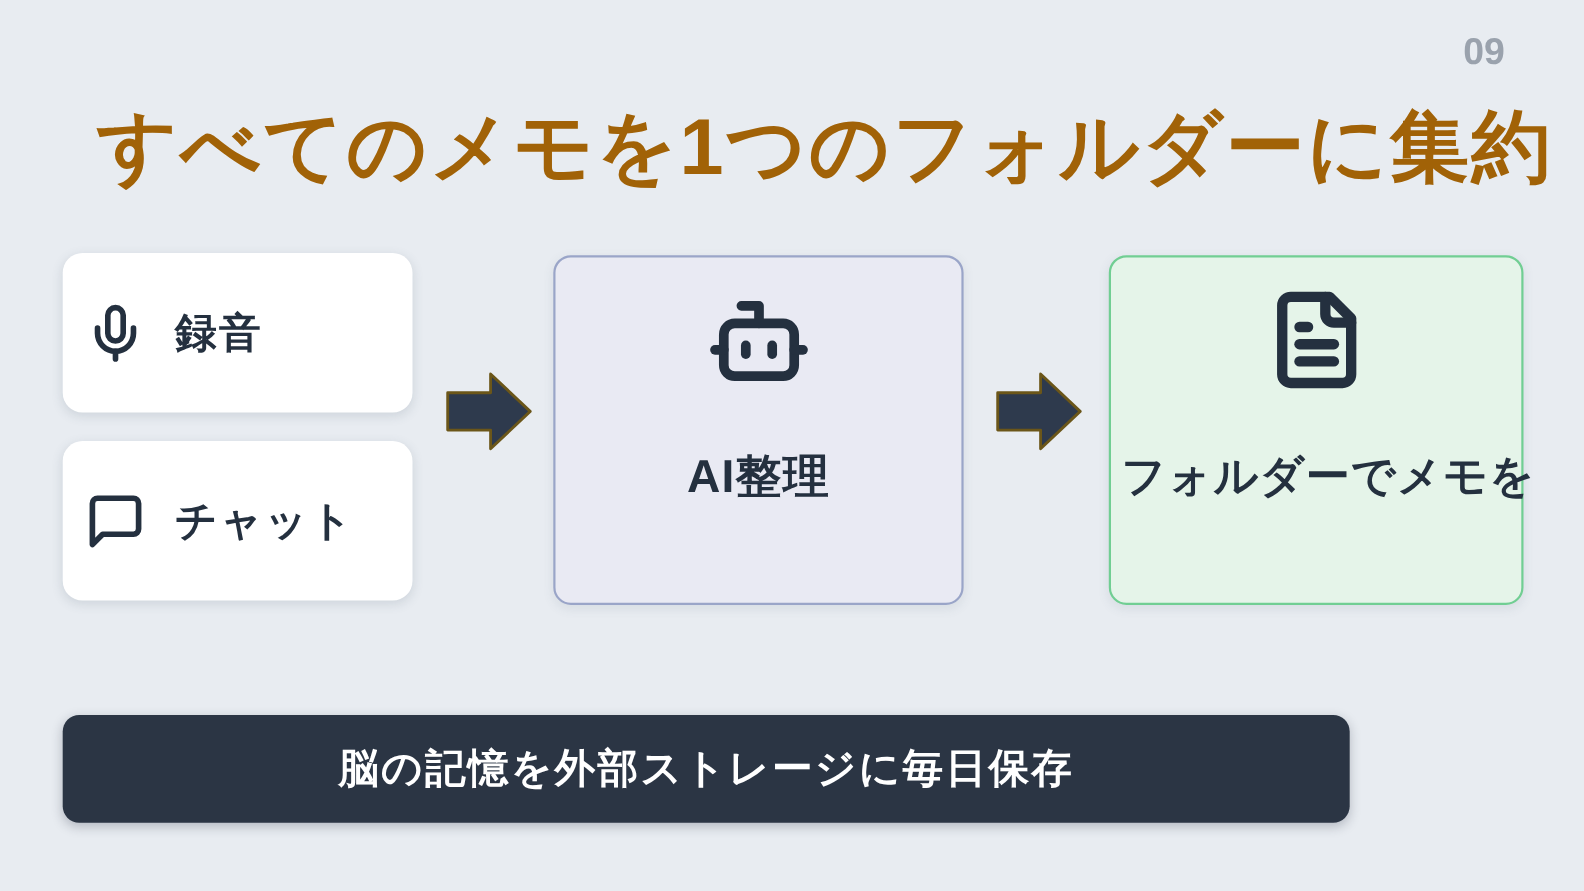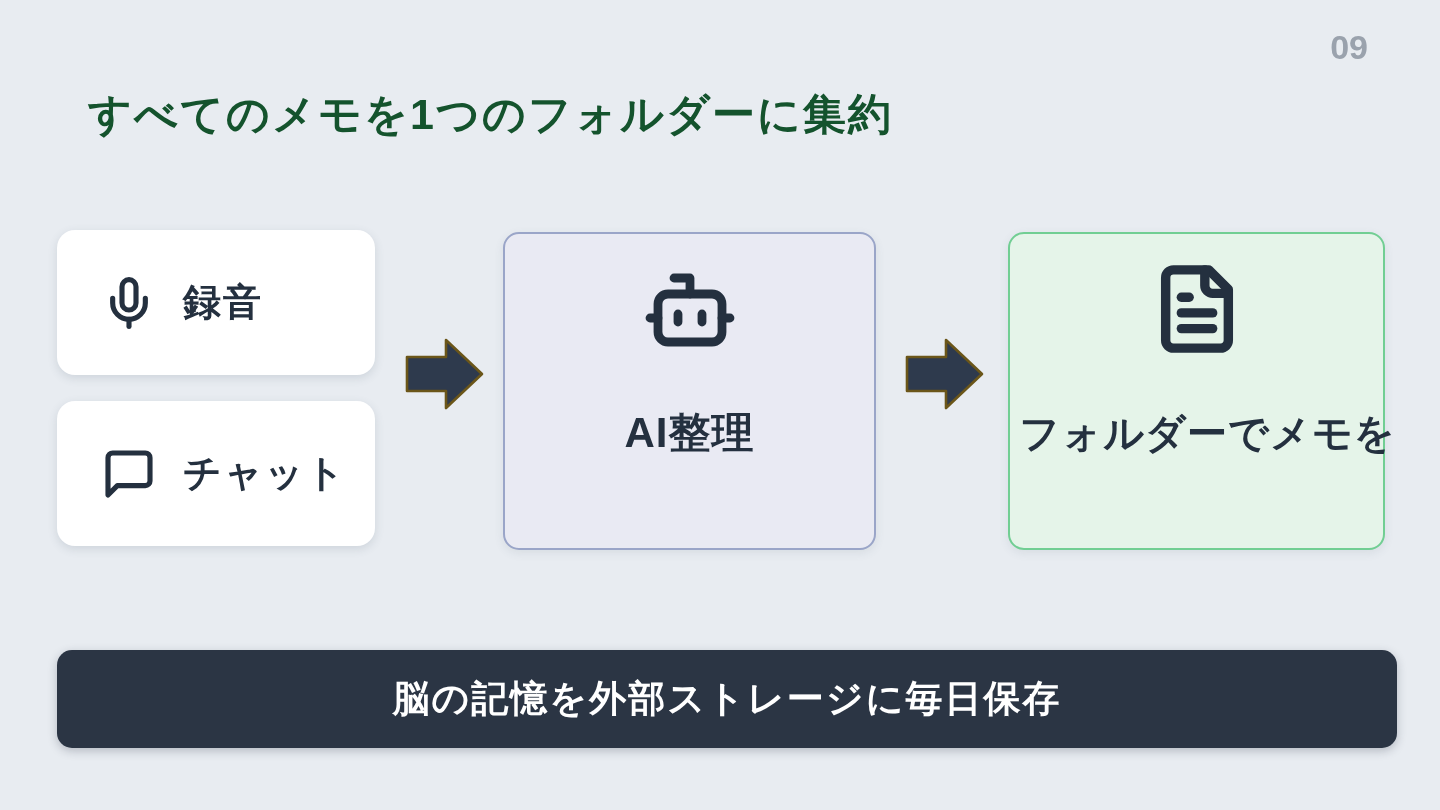--- a/index.html
+++ b/index.html
@@ -20,38 +20,38 @@
     top: 28px;
     right: 72px;
     font-size: 34px;
     color: #9aa2ad;
     font-weight: 700;
   }
   .title {
     position: absolute;
     left: 88px;
     top: 86px;
-    font-size: 43px;
-    font-weight: 700;
-    color: #14532d;
+    font-size: 72px;
+    font-weight: 700;
+    color: #a16207;
     letter-spacing: 2px;
     white-space: nowrap;
   }
   
   .source-card {
     position: absolute;
     left: 57px;
     width: 318px;
     height: 145px;
     background: #ffffff;
     border-radius: 18px;
     box-shadow: 0 3px 10px rgba(71,85,105,0.16);
     display: flex;
     align-items: center;
-    padding-left: 44px;
+    padding-left: 20px;
     gap: 26px;
     color: #24303f;
   }
   .card-recording { top: 230px; }
   .card-chat { top: 401px; align-items: center; }
   .source-card .icon { width: 56px; height: 56px; display: inline-flex; flex: 0 0 auto; }
   .source-card .icon svg { width: 56px; height: 56px; }
   .source-card .label {
     font-size: 38px;
     font-weight: 700;
@@ -113,21 +113,21 @@
     line-height: 1.22;
     letter-spacing: 1px;
     white-space: nowrap;
     padding-left: 22px;
   }
   
   .footer-bar {
     position: absolute;
     left: 57px;
     top: 650px;
-    width: 1340px;
+    width: 1170px;
     height: 98px;
     background: #2b3544;
     border-radius: 15px;
     display: flex;
     align-items: center;
     justify-content: center;
     box-shadow: 0 3px 10px rgba(30,41,59,0.25);
   }
   .footer-bar .footer-label {
     color: #ffffff;

